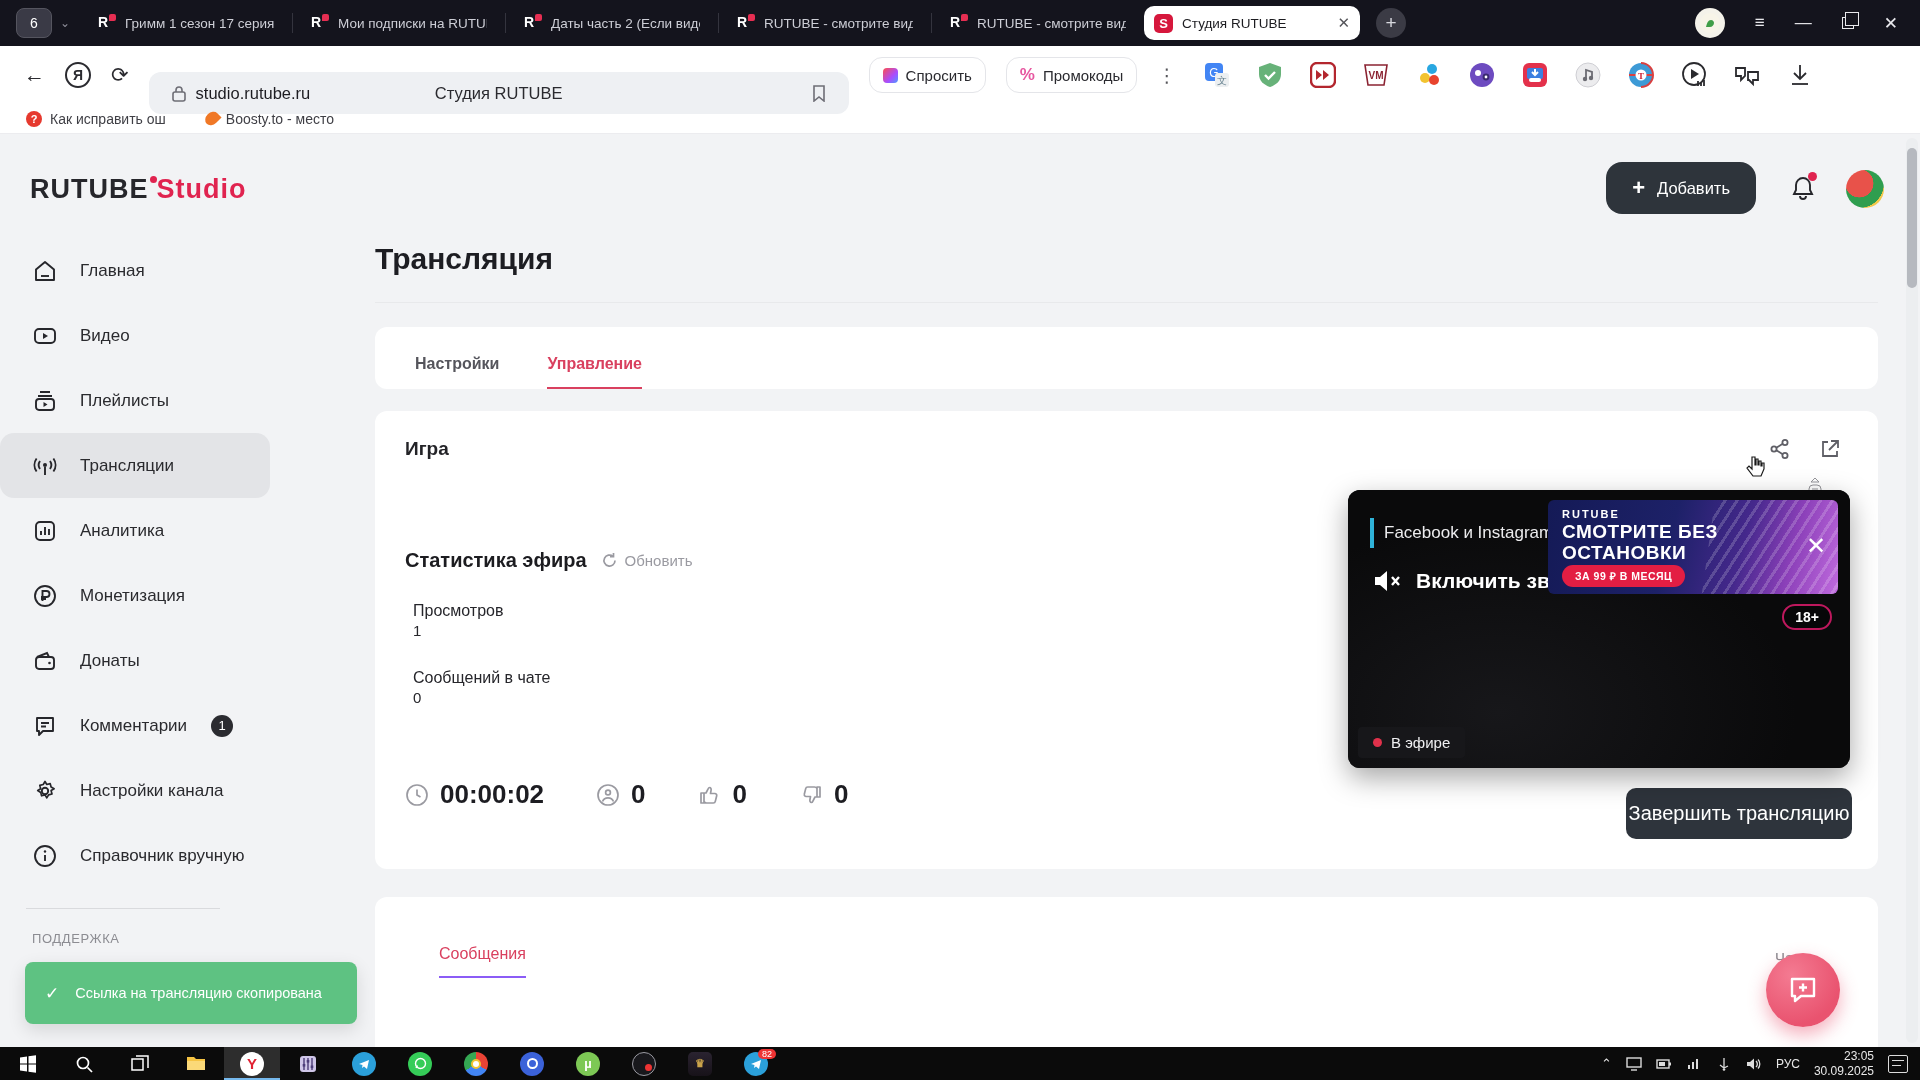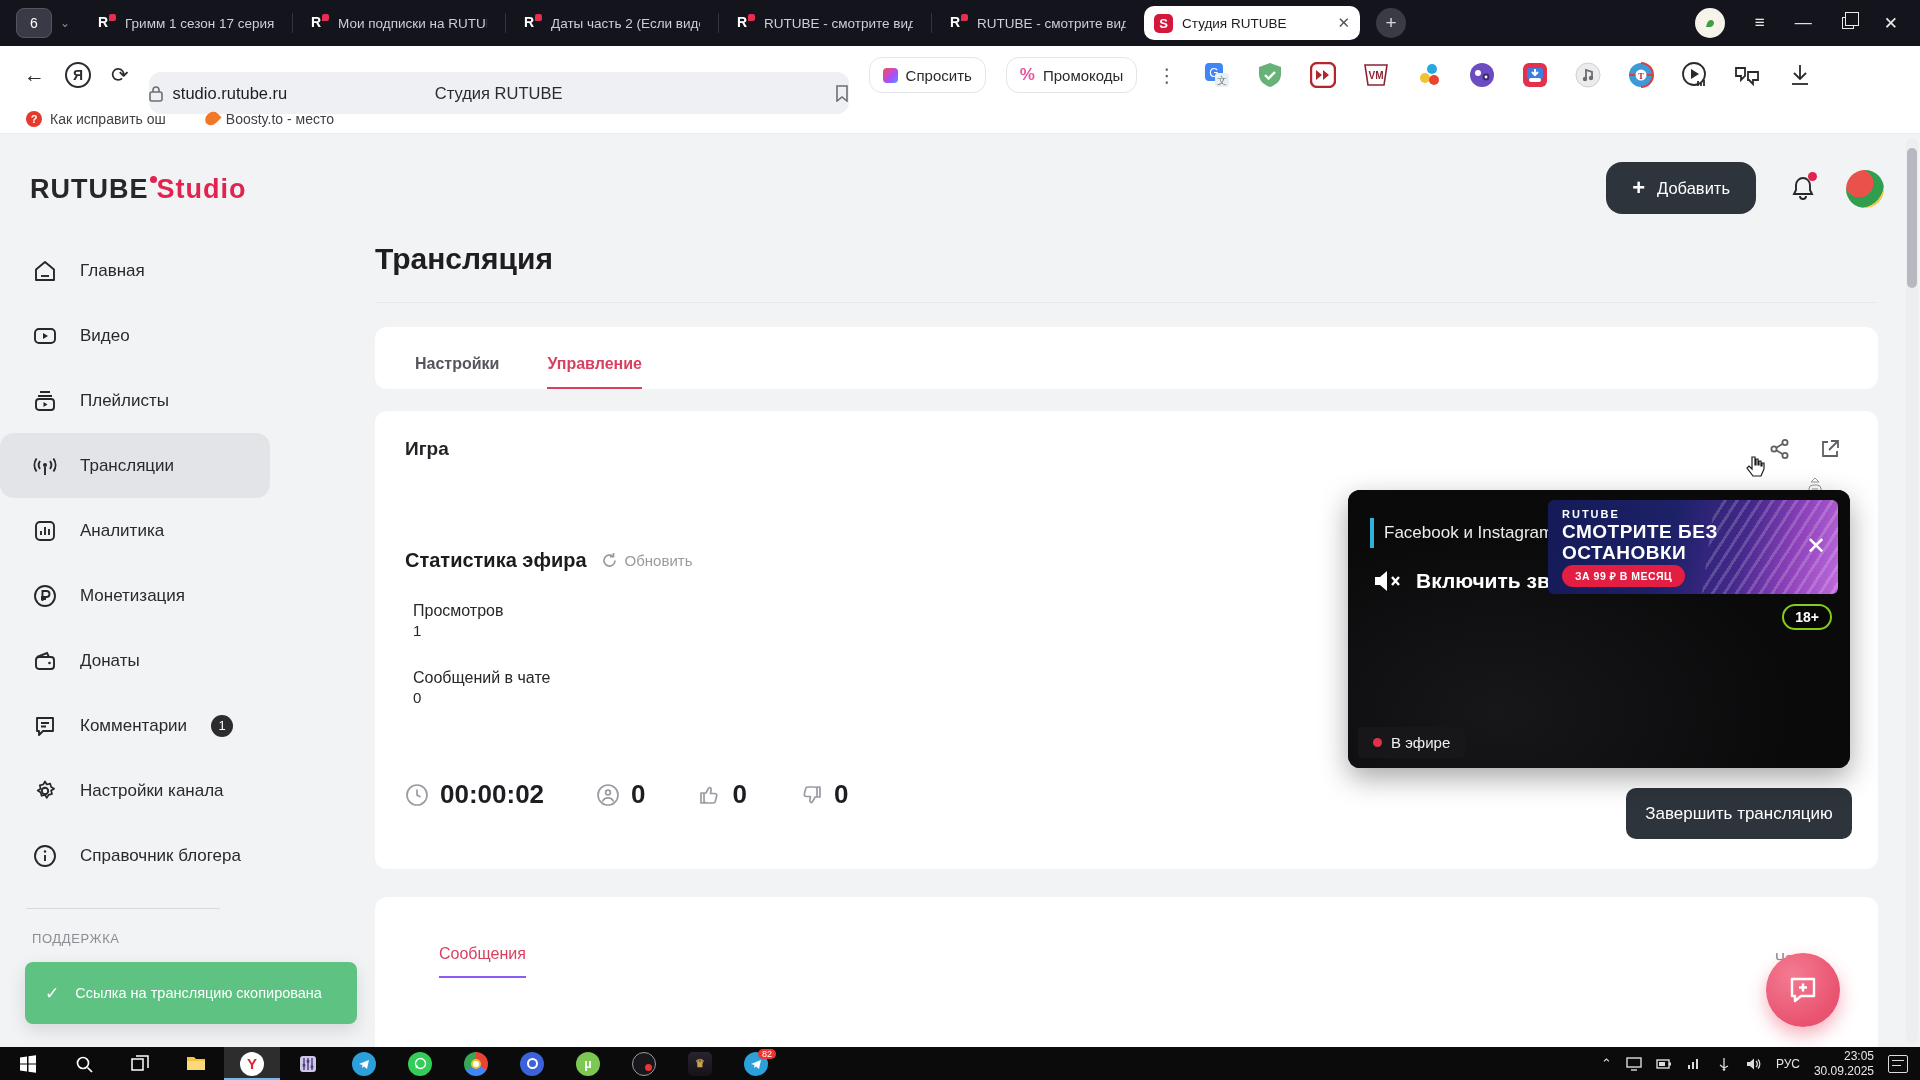--- a/index.html
+++ b/index.html
@@ -23,21 +23,21 @@
   .tabbar-right { margin-left:auto; display:flex; align-items:center; gap:30px; padding-right:12px; }
   .browser-avatar { width:30px; height:30px; border-radius:50%; background:#f4f2ea; display:flex; align-items:center; justify-content:center; overflow:hidden; }
   .win-ctl { color:#e8e8ec; font-size:17px; }
   .restore-glyph { width:12px; height:12px; border:1.6px solid #e8e8ec; position:relative; }
   .restore-glyph:before { content:""; position:absolute; left:2px; bottom:2px; width:12px; height:12px; border:1.6px solid #e8e8ec; background:#14141d; }
 
   
   .toolbar { height:58px; background:#fff; display:flex; align-items:center; padding:0 24px; gap:20px; }
   .nav-ic { color:#2b2b30; font-size:21px; }
   .ya-ic { width:26px; height:26px; border-radius:50%; border:2px solid #2b2b30; color:#2b2b30; font-size:14px; font-weight:bold; display:flex; align-items:center; justify-content:center; }
-  .addrbar { flex:1; max-width:700px; height:42px; background:#eef0f3; border-radius:12px; display:flex; align-items:center; padding:0 0; position:relative;margin-top:36px; }
+  .addrbar { flex:1; max-width:700px; height:42px; background:#eef0f3; border-radius:12px; display:flex; align-items:center; padding:0 23px; position:relative;margin-top:36px; }
   .addr-url { font-size:16.5px; color:#1d1d22; margin-left:10px; }
   .addr-title { position:absolute; left:0; right:0; text-align:center; font-size:16.5px; color:#2a2a2f; pointer-events:none; }
   .addr-flag { margin-left:auto; color:#6e6e76; }
   .chip { height:36px; border:1px solid #e4e5e9; border-radius:13px; display:flex; align-items:center; gap:8px; padding:0 13px; font-size:15px; color:#2a2a2f; background:#fff; white-space:nowrap; }
   .spark { width:15px; height:15px; border-radius:4px; background:linear-gradient(135deg,#ff4d4d,#a94dff 60%,#4d9bff); }
   .pct { color:#e757a0; font-size:17px; font-weight:bold; }
   .kebab { color:#55555a; font-size:19px; letter-spacing:0; }
   .ext-row { display:flex; align-items:center; gap:23px; margin-left:6px; }
   .ext { width:30px; height:30px; display:flex; align-items:center; justify-content:center; }
 
@@ -86,21 +86,21 @@
   .stats-title-row { margin-top:88px; display:flex; align-items:center; gap:14px; }
   .stats-title { font-size:20px; font-weight:bold; color:#1c1c20; }
   .refresh-link { display:flex; align-items:center; gap:7px; color:#9a9aa1; font-size:15px; }
   .stats-note { margin-top:12px; font-size:15px; color:#77777d; }
   .stat-row { width:870px; display:flex; align-items:baseline; margin-top:30px; font-size:16px; color:#26262b;flex-direction:column; }
   .leader { flex:1; border-bottom:2px dotted #c6c7cc; margin:0 8px; transform:translateY(-4px); }
   .stat-val { font-size:15px; }
   .timer-row { position:absolute; left:30px; top:368px; display:flex; align-items:center; gap:52px; }
   .trow { display:flex; align-items:center; gap:11px; color:#85858c; }
   .trow b { font-size:26px; color:#1d1d22; font-weight:bold; }
-  .end-btn { position:absolute; right:26px; top:377px; width:226px; height:51px; background:#2e343c; color:#fff; border:none; border-radius:10px; font-size:17px; font-family:"Liberation Sans",sans-serif; }
+  .end-btn { position:absolute; right:26px; top:377px; width:226px; height:51px; background:#2e343c; color:#fff; border:none; border-radius:10px; font-size:20px; font-family:"Liberation Sans",sans-serif; }
   .cursor-hand { position:absolute; right:112px; top:44px; z-index:45; }
   .scroll-widget { position:absolute; right:52px; top:66px; z-index:45; opacity:0.9; }
 
   .msg-card { margin-top:28px; height:220px; position:relative; padding:26px 30px; }
   .msg-tab { position:absolute; left:64px; top:48px; font-size:16px; color:#d9405f; padding-bottom:13px; border-bottom:2px solid #8b5cf6; }
   .chat-label { position:absolute; right:78px; top:52px; font-size:15px; color:#87878d; }
   .chat-fab { position:absolute; right:38px; top:56px; width:74px; height:74px; border-radius:50%; background:radial-gradient(circle at 35% 30%,#f47b92,#e9536f 70%); display:flex; align-items:center; justify-content:center; box-shadow:0 8px 18px rgba(233,83,111,0.45); z-index:65; }
 
   
   .pip { position:absolute; left:1348px; top:356px; width:502px; height:278px; background:#0a0a0b; border-radius:12px; z-index:50; overflow:hidden; box-shadow:0 10px 28px rgba(0,0,0,0.35); }
@@ -109,21 +109,21 @@
   .pip-title .bar { width:4px; height:30px; background:#2fb3d9; }
   .pip-title .txt { color:#ececee; font-size:17px; white-space:nowrap; }
   .unmute { position:absolute; left:24px; top:78px; display:flex; align-items:center; gap:14px; color:#fff; }
   .unmute .txt { font-size:21px; font-weight:bold; white-space:nowrap; width:138px; overflow:hidden; }
   .ad { position:absolute; left:200px; top:10px; right:12px; height:94px; border-radius:6px; padding:8px 14px; background:linear-gradient(104deg,#141a56 0%,#1d2168 42%,#45288c 66%,#8a3fb8 82%,#c06ade 100%); overflow:hidden; }
   .ad:after { content:""; position:absolute; right:-20px; top:-20px; width:150px; height:150px; background:repeating-linear-gradient(115deg, rgba(255,255,255,0.18) 0 3px, transparent 3px 10px); transform:rotate(8deg); }
   .ad-brand { color:#fff; font-size:11px; font-weight:bold; letter-spacing:2px; margin-left:0; }
   .ad-head { color:#fff; font-size:19px; font-weight:800; line-height:1.08; margin-top:2px; letter-spacing:0.5px; }
   .ad-price { position:absolute; left:14px; bottom:7px; background:#e31e43; color:#fff; border-radius:12px; font-size:10.5px; font-weight:bold; padding:4px 13px; letter-spacing:0.5px; }
   .ad-close { position:absolute; right:12px; top:32px; color:#fff; font-size:24px; font-weight:300; z-index:2; }
-  .age-badge { position:absolute; right:18px; top:114px; border:2px solid #84cc16; border-radius:16px; color:#fff; font-size:14px; font-weight:bold; padding:3px 11px; background:rgba(0,0,0,0.25); }
+  .age-badge { position:absolute; right:18px; top:114px; border:2px solid #be185d; border-radius:16px; color:#fff; font-size:14px; font-weight:bold; padding:3px 11px; background:rgba(0,0,0,0.25); }
   .live-badge { position:absolute; left:10px; bottom:10px; background:rgba(24,24,27,0.92); border-radius:4px; padding:7px 15px; display:flex; align-items:center; gap:9px; color:#f0f0f2; font-size:15px; }
   .live-dot { width:9px; height:9px; border-radius:50%; background:#e0314b; }
 
   .page-scroll { position:absolute; right:2px; top:4px; width:12px; height:905px; background:#eceef0; border-radius:6px; z-index:70; }
   .page-thumb { position:absolute; left:1px; top:10px; width:10px; height:140px; background:#b6b9bf; border-radius:5px; }
 
   
   .taskbar { height:33px; background:#0b0b0b; display:flex; align-items:center; }
   .tb-left { display:flex; align-items:center; height:100%; }
   .tb-ic { width:56px; height:100%; display:flex; align-items:center; justify-content:center; position:relative; }
@@ -427,21 +427,21 @@
       <span>Настройки канала</span>
     </div>
     <div class="side-item">
       <span class="side-ic">
           <svg width="24" height="24" viewBox="0 0 24 24">
             <circle cx="12" cy="12" r="10" fill="none" stroke="currentColor" stroke-width="1.9"></circle>
             <path d="M12 11v6" stroke="currentColor" stroke-width="1.9"></path>
             <circle cx="12" cy="7.5" r="1.2" fill="currentColor"></circle>
           </svg>
         </span>
-      <span>Справочник блогера</span>
+      <span>Справочник вручную</span>
     </div>
     <div class="side-divider"></div>
     <div class="support-h">ПОДДЕРЖКА</div>
   </div>
 
   <div class="toast">
     <span class="chk">✓</span>
     <span>Ссылка на трансляцию скопирована</span>
   </div>
 

